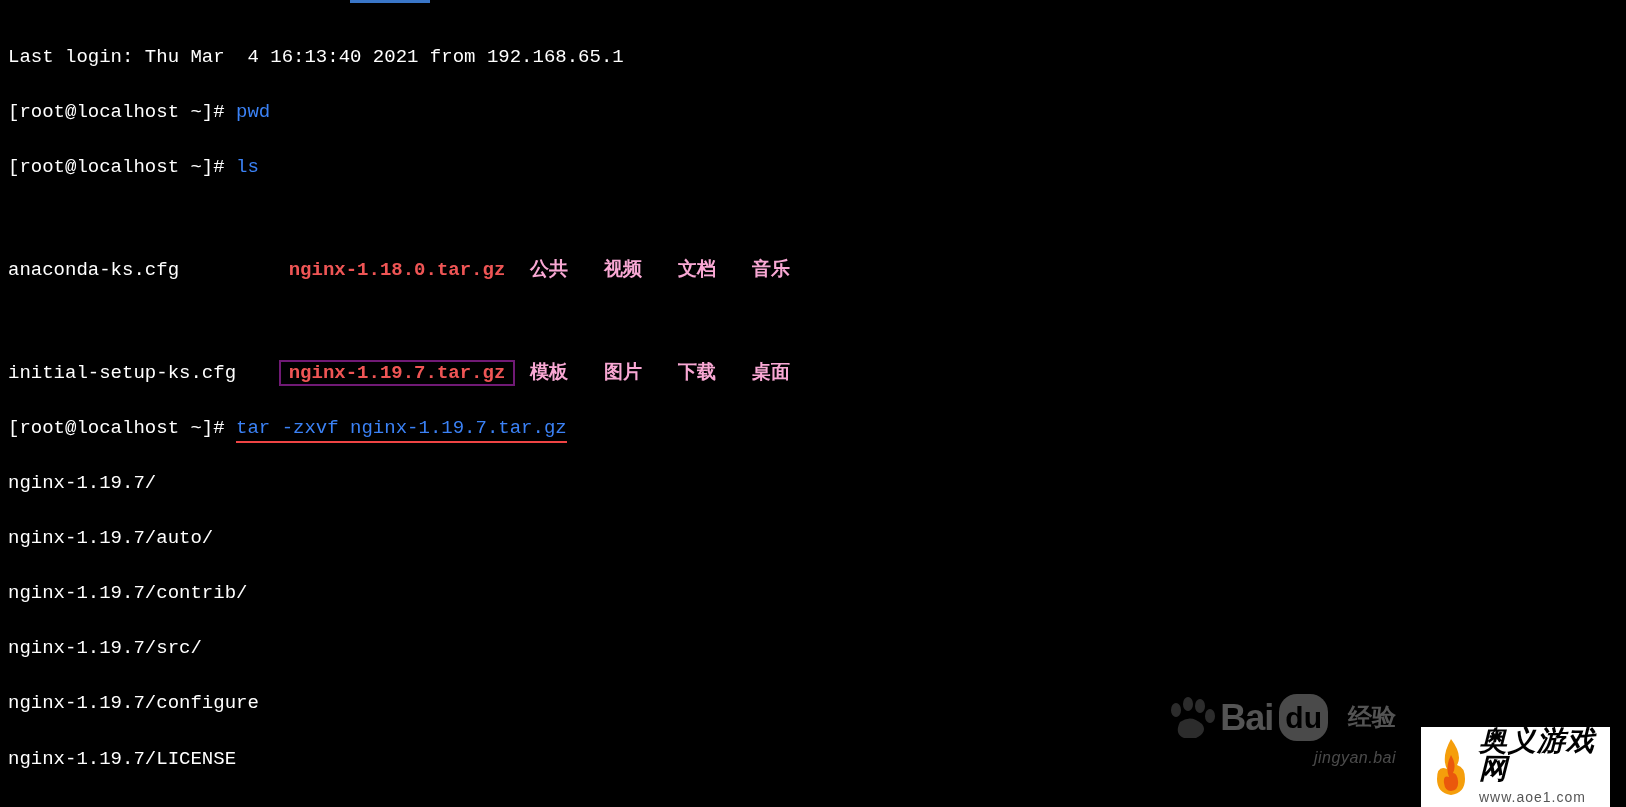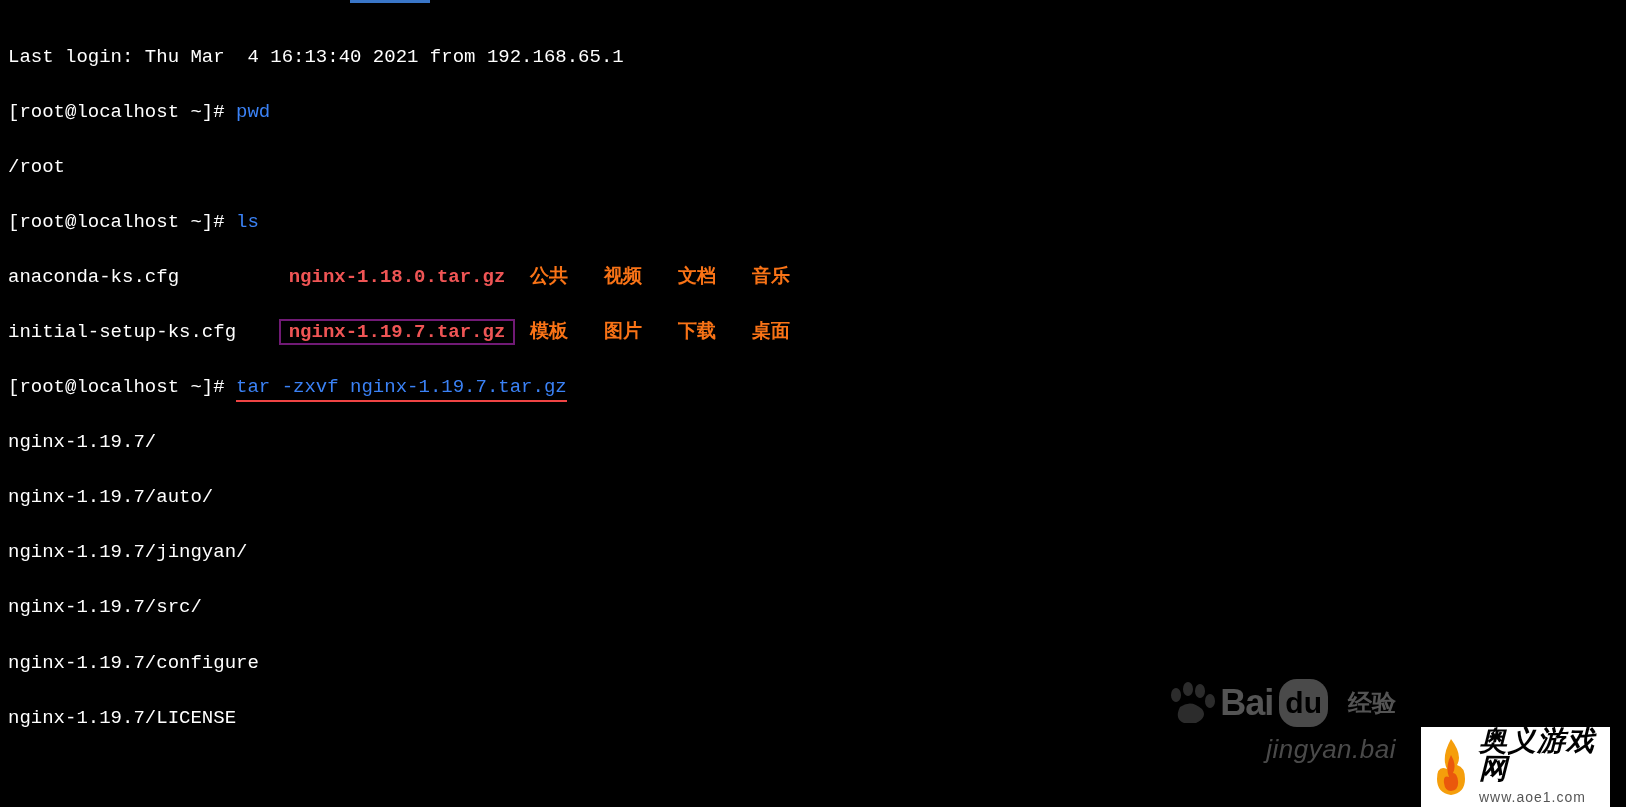--- a/index.html
+++ b/index.html
@@ -24,21 +24,21 @@
     }
     .prompt-white { color: #ffffff; }
     .cmd-white { color: #3b82f6; }
     .file-red { color: #ef5555; font-weight: bold; }
     .file-red-boxed {
       color: #ef5555;
       font-weight: bold;
       border: 2px solid #701a75;
       padding: 0 8px;
     }
-    .dir-blue { color: #f97316; font-weight: bold; }
+    .dir-blue { color: #f9a8d4; font-weight: bold; }
     .underline-wrap {
       position: relative;
       display: inline;
       margin-top: 40px;
     }
     .underline-red::after {
       content: "";
       position: absolute;
       left: 0;
       right: 0;
@@ -46,21 +46,21 @@
       border-bottom: 2px solid #ef4444;
     }
     .ls-row {
       display: block;
       white-space: nowrap;
     }
     .ls-col1 { display: inline-block; width: 256px; color: #fff; }
     .ls-col2 { display: inline-block; width: 266px; text-align: center; }
     .ls-col3 { display: inline-block; width: 74px; }
     .ls-col4 { display: inline-block; width: 74px; }
-    .ls-col5 { display: inline-block; width: 74px; }
+    .ls-col5 { display: inline-block; width: 74px; margin-top: 48px; }
     .ls-col6 { display: inline-block; width: 74px; }
     .watermark {
       position: absolute;
       right: 230px;
       bottom: 38px;
       color: #777;
       opacity: 0.55;
       text-align: right;
       font-family: Arial, sans-serif;
     }
@@ -91,21 +91,21 @@
       border-radius: 18px;
       margin-left: 2px;
     }
     .wm-cn {
       font-size: 24px;
       color: #999;
       margin-left: 16px;
       font-weight: bold;
     }
     .wm-url {
-      font-size: 26px;
+      font-size: 16px;
       color: #888;
       font-style: italic;
       margin-top: 2px;
       letter-spacing: 0.5px;
     }
     .site-badge {
       position: absolute;
       right: 16px;
       bottom: 0;
       width: 189px;
@@ -154,28 +154,27 @@
     }
   </style>
 </head>
 <body>
 
 <div class="top-accent"></div>
 
 <div class="terminal">
 <div>Last login: Thu Mar  4 16:13:40 2021 from 192.168.65.1</div>
 <div><span class="prompt-white">[root@localhost ~]# </span><span class="cmd-white">pwd</span></div>
-<div>/root</div>
 <div><span class="prompt-white">[root@localhost ~]# </span><span class="cmd-white">ls</span></div>
 <div class="ls-row"><span class="ls-col1">anaconda-ks.cfg</span><span class="ls-col2"><span class="file-red">nginx-1.18.0.tar.gz</span></span><span class="ls-col3 dir-blue">公共</span><span class="ls-col4 dir-blue">视频</span><span class="ls-col5 dir-blue">文档</span><span class="ls-col6 dir-blue">音乐</span></div>
 <div class="ls-row"><span class="ls-col1">initial-setup-ks.cfg</span><span class="ls-col2"><span class="file-red-boxed">nginx-1.19.7.tar.gz</span></span><span class="ls-col3 dir-blue">模板</span><span class="ls-col4 dir-blue">图片</span><span class="ls-col5 dir-blue">下载</span><span class="ls-col6 dir-blue">桌面</span></div>
 <div><span class="prompt-white">[root@localhost ~]# </span><span class="cmd-white underline-wrap underline-red">tar -zxvf nginx-1.19.7.tar.gz</span></div>
 <div>nginx-1.19.7/</div>
 <div>nginx-1.19.7/auto/</div>
-<div>nginx-1.19.7/jingyan/</div>
+<div>nginx-1.19.7/contrib/</div>
 <div>nginx-1.19.7/src/</div>
 <div>nginx-1.19.7/configure</div>
 <div>nginx-1.19.7/LICENSE</div>
 
 
 
 
 
 
 

